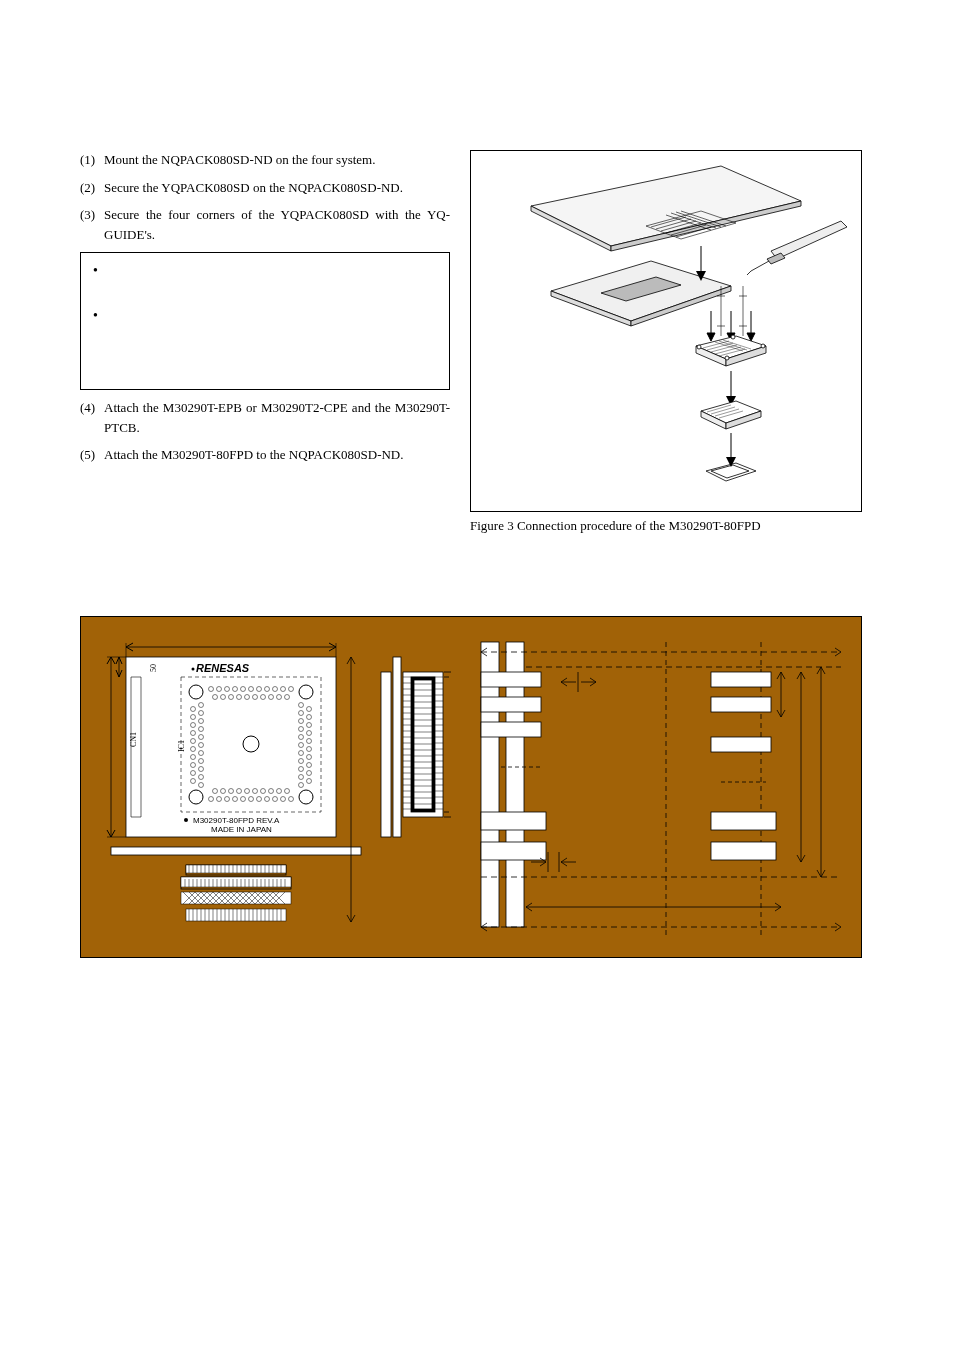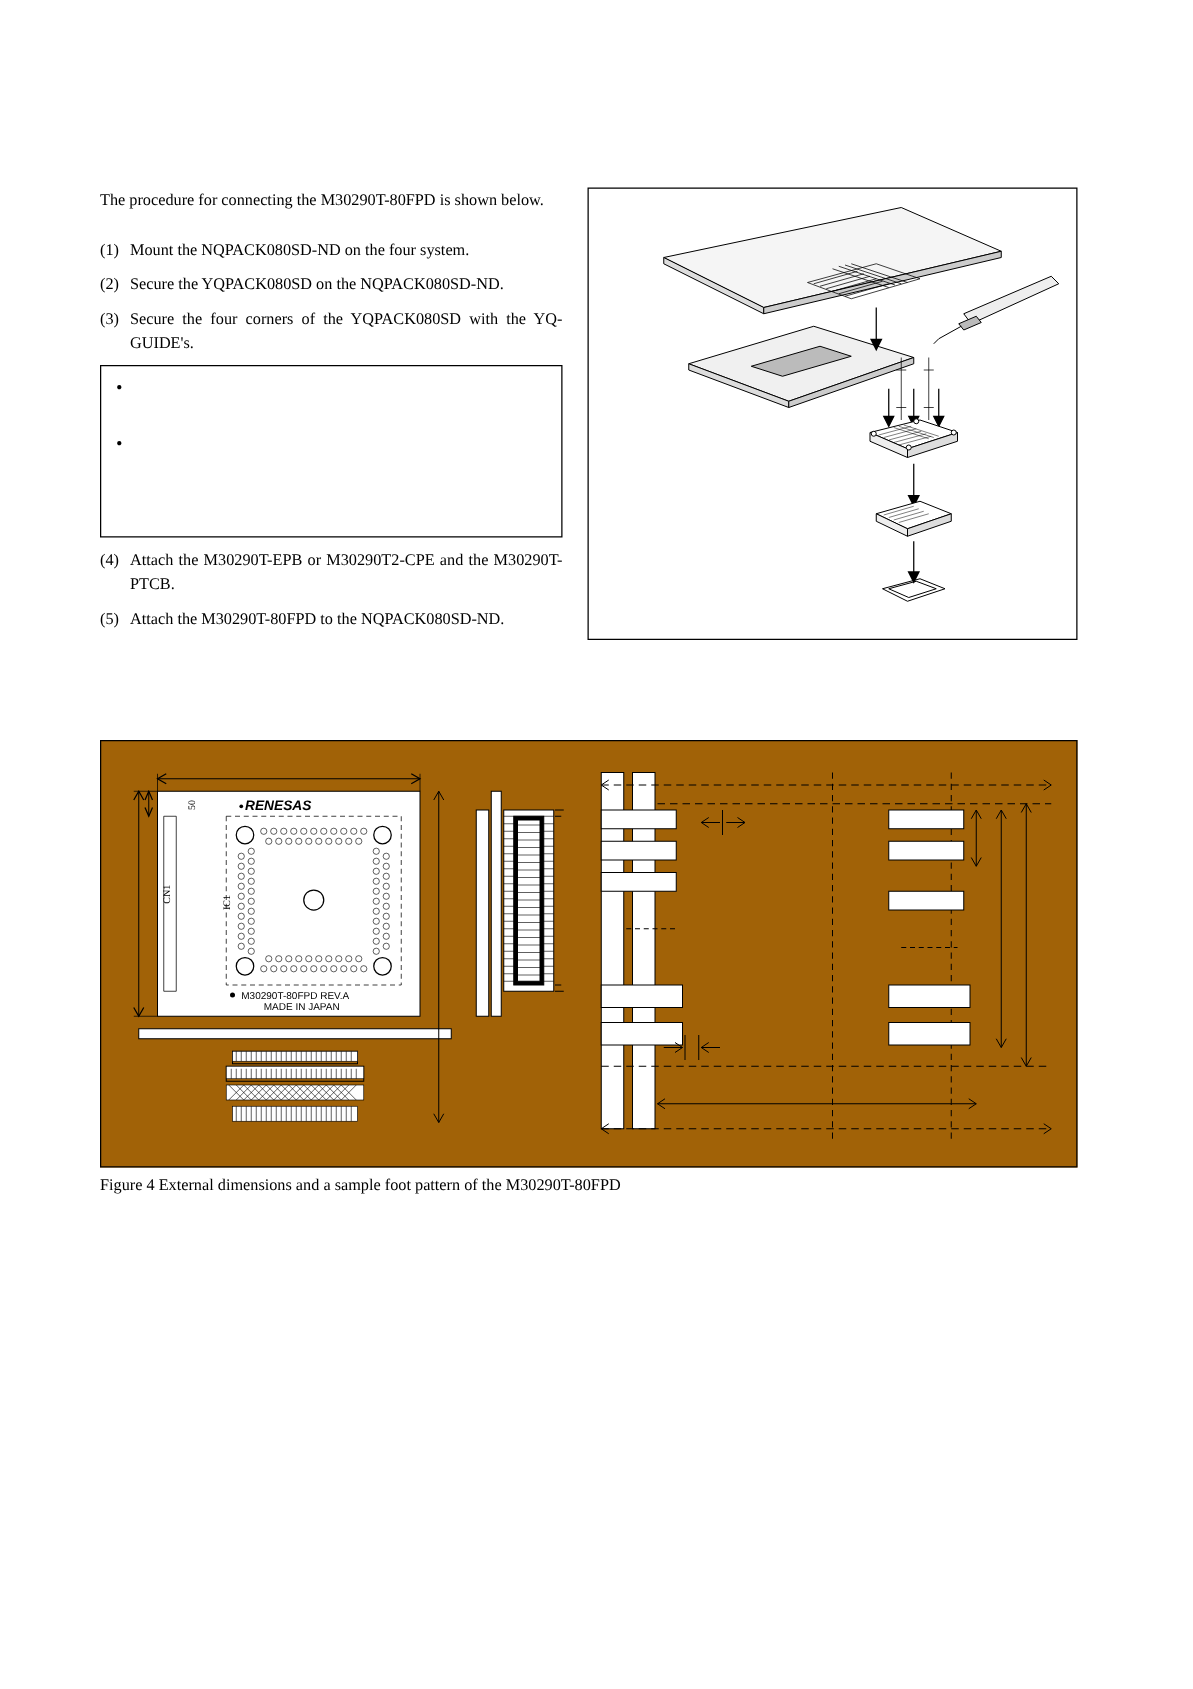--- a/index.html
+++ b/index.html
@@ -86,21 +86,20 @@
   }
   svg { display: block; }
 </style>
 </head>
 <body>
 
 <div class="page">
   <div class="two-col">
 
     <div class="left-col">
-      <div class="intro">The procedure for connecting the M30290T-80FPD is shown below.</div>
 
       <div class="step">
         <div class="step-num">(1)</div>
         <div class="step-body">Mount the NQPACK080SD-ND on the four system.</div>
       </div>
       <div class="step">
         <div class="step-num">(2)</div>
         <div class="step-body">Secure the YQPACK080SD on the NQPACK080SD-ND.</div>
       </div>
       <div class="step">
@@ -229,20 +228,21 @@
 
           <line x1="260" y1="282" x2="260" y2="310" stroke="#000" stroke-width="1"></line>
           <polygon points="255,306 265,306 260,316" fill="#000"></polygon>
 
           <g stroke="#000" stroke-width="0.8" fill="none">
             <polygon points="235,320 265,312 285,320 255,330"></polygon>
             <polygon points="240,320 262,314 278,320 256,327"></polygon>
           </g>
         </svg>
       </div>
+      <div class="fig3-caption">Figure 3 Connection procedure of the M30290T-80FPD</div>
     </div>
   </div>
 
   <div class="fig4-box">
     <svg width="780" height="340" viewBox="0 0 780 340">
 
       <g>
 
         <line x1="45" y1="30" x2="255" y2="30" stroke="#000" stroke-width="0.8"></line>
         <polyline points="52,26 45,30 52,34" fill="none" stroke="#000"></polyline>
@@ -653,14 +653,13 @@
         <line x1="740" y1="50" x2="740" y2="260" stroke="#000"></line>
         <polyline points="736,57 740,50 744,57" fill="none" stroke="#000"></polyline>
         <polyline points="736,253 740,260 744,253" fill="none" stroke="#000"></polyline>
 
         <line x1="700" y1="55" x2="700" y2="100" stroke="#000"></line>
         <polyline points="696,62 700,55 704,62" fill="none" stroke="#000"></polyline>
         <polyline points="696,93 700,100 704,93" fill="none" stroke="#000"></polyline>
       </g>
     </svg>
   </div>
-  <div class="fig4-caption">Figure 4 External dimensions and a sample foot pattern of the M30290T-80FPD</div>
 </div>
 
 </body></html>

